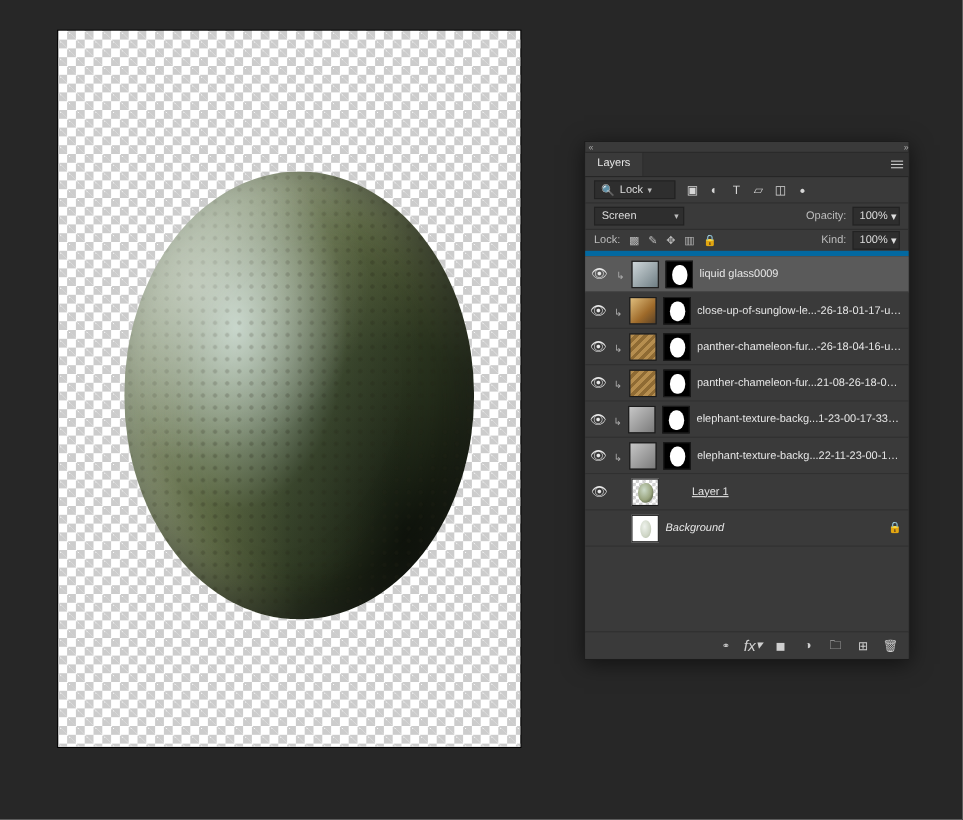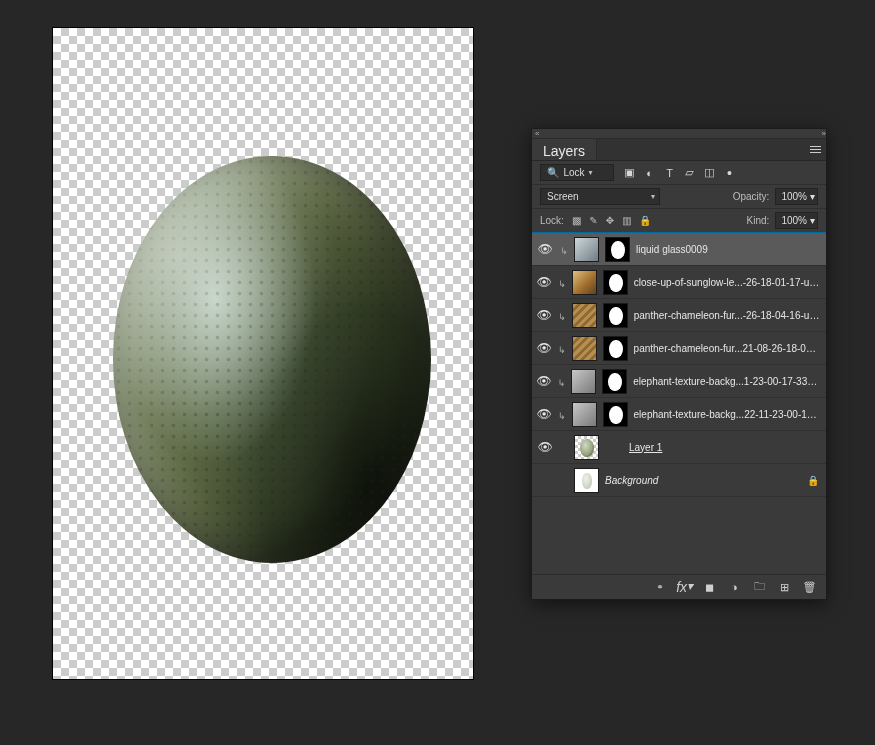--- a/index.html
+++ b/index.html
@@ -69,33 +69,33 @@
     padding: 0 3px;
   }
   .panel-headbar .doubleleft { font-size:8px; color:#aaa; letter-spacing:-3px; }
   .panel-tabs {
     display:flex; align-items:stretch; height:22px;
     background:#323232;
     border-bottom:1px solid #262626;
     position:relative;
   }
   .panel-tabs .tab {
-    padding: 4px 11px 0; font-size:14px; color:#e8e8e8;
+    padding: 4px 11px 0; font-size:10px; color:#e8e8e8;
     border-right: 1px solid #2a2a2a;
     background: #3a3a3a;
   }
   .panel-tabs .menubtn{ margin-left:auto; width:22px; display:flex;align-items:center;justify-content:center; color:#ccc;}
   .panel-tabs .menubtn span{display:block;width:11px;height:1px;background:#ccc;box-shadow:0 -3px 0 #ccc,0 3px 0 #ccc;}
 
   .filter-row, .blend-row, .lock-row {
     display:flex; align-items:center;
     height:24px; padding:0 8px; gap:6px;
     border-bottom:1px solid #2e2e2e;
   }
-  .lock-row{border-bottom:1px solid #0369a1;}
+  .lock-row{border-bottom:5px solid #0369a1;}
   .sel {
     background:#2e2e2e; border:1px solid #222; height:17px;
     display:flex; align-items:center; padding:0 4px 0 6px; gap:4px;
     font-size:10px; color:#ddd;
   }
   .sel .chev { font-size:8px; color:#bbb; }
   .mini-icons{ display:flex; gap:9px; align-items:center; margin-left:4px;}
   .mini-icons span{ width:11px; height:11px; display:inline-flex;align-items:center;justify-content:center; color:#d6d6d6; font-size:11px; }
   .label { font-size:10px; color:#bdbdbd; }
   .valbox {
@@ -200,21 +200,21 @@
       <span>▣</span>
       <span>◐</span>
       <span>T</span>
       <span>▱</span>
       <span>◫</span>
       <span style="font-size:14px;line-height:6px;">•</span>
     </div>
   </div>
 
   <div class="blend-row">
-    <div class="sel" style="width:120px;">
+    <div class="sel" style="width:82px;">
       <span>Screen</span>
       <span class="chev" style="margin-left:auto">▾</span>
     </div>
     <span class="label" style="margin-left:auto">Opacity:</span>
     <div class="valbox">
       <span>100%</span>
       <span class="chev">▾</span>
     </div>
   </div>
 

